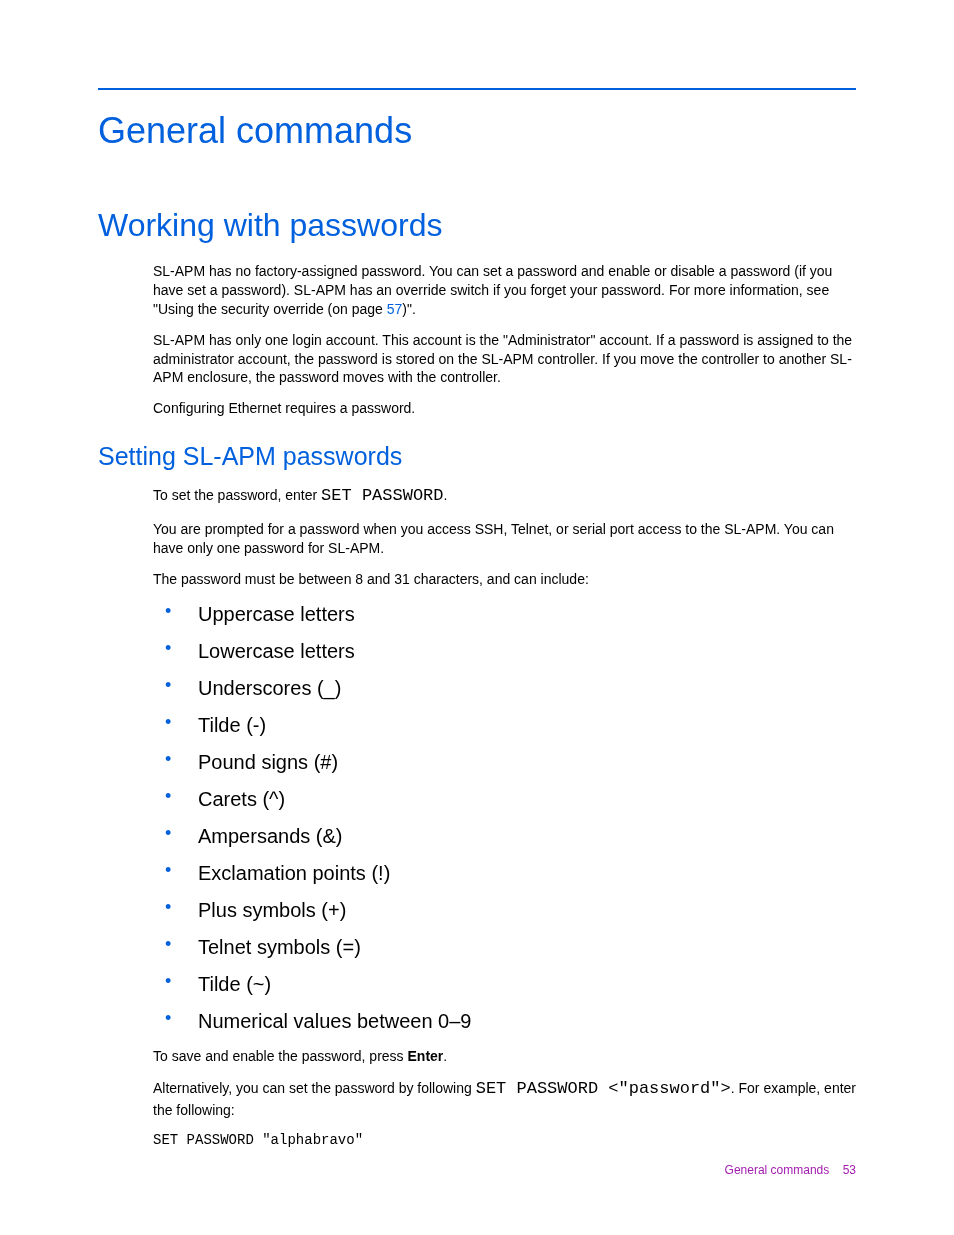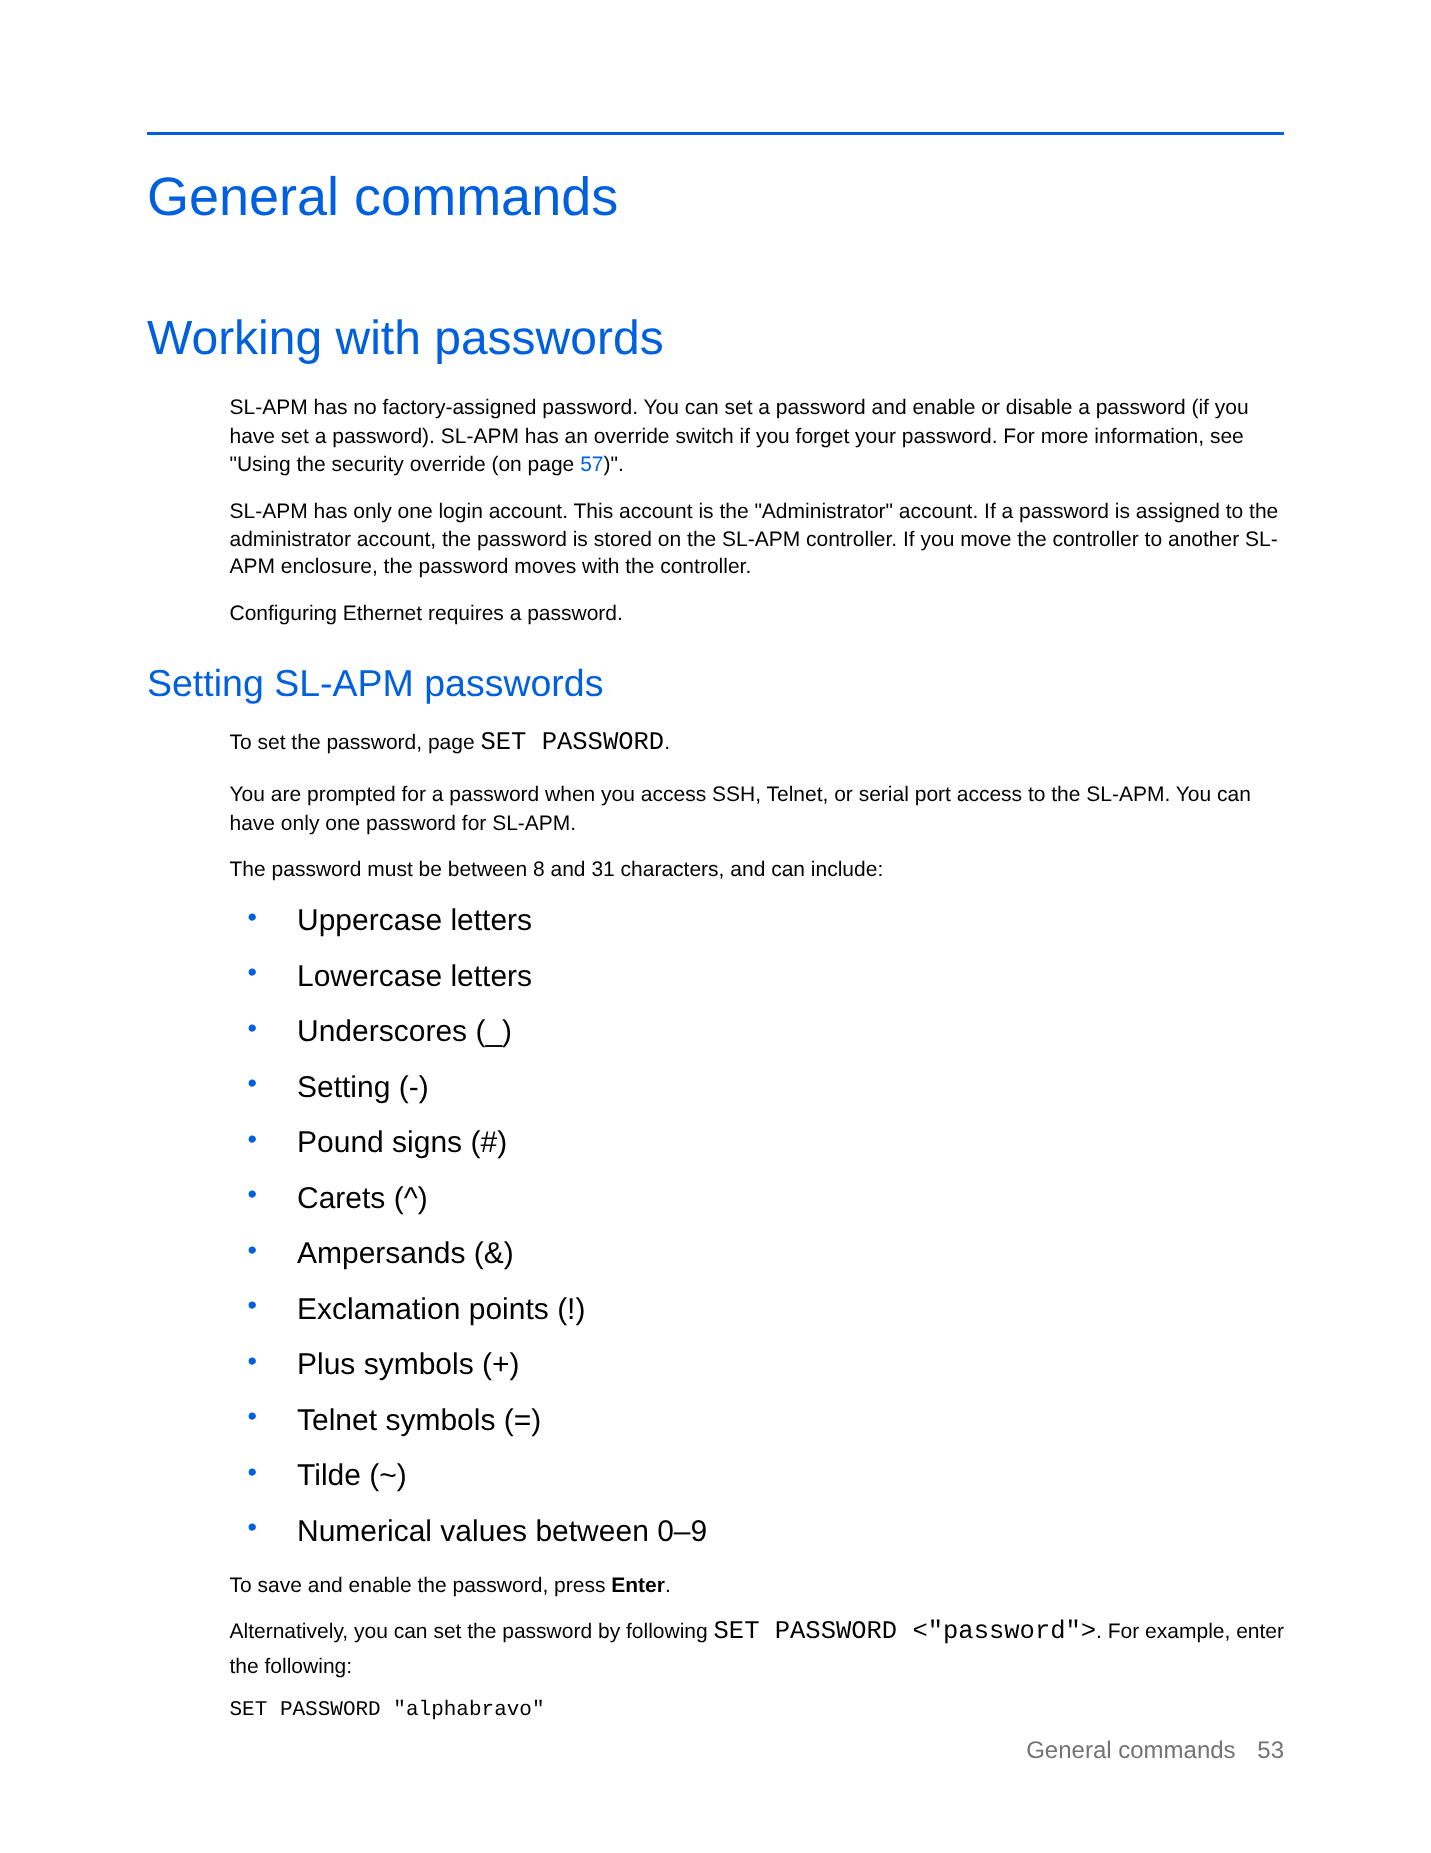--- a/index.html
+++ b/index.html
@@ -78,23 +78,23 @@
       color: #0060dd;
       font-size: 18px;
       position: absolute;
       left: 12px;
       top: -2px;
     }
     .footer {
       position: absolute;
       bottom: 58px;
       right: 98px;
-      font-size: 16px;
+      font-size: 12px;
       font-family: 'Segoe UI', Arial, sans-serif;
-      color: #737373;
+      color: #a21caf;
     }
     .page-num {
       margin-left: 10px;
     }
     .code-block {
       font-family: 'Courier New', Courier, monospace;
       font-size: 14px;
       margin-left: 55px;
       margin-bottom: 12px;
     }
@@ -112,32 +112,32 @@
   <span>SL-APM has no factory-assigned password. You can set a password and enable or disable a password (if you have set a password). SL-APM has an override switch if you forget your password. For more information, see "Using the security override (on page </span><span class="link">57</span><span>)".</span>
 </p>
 
 <p class="body-text">SL-APM has only one login account. This account is the "Administrator" account. If a password is assigned to the administrator account, the password is stored on the SL-APM controller. If you move the controller to another SL-APM enclosure, the password moves with the controller.</p>
 
 <p class="body-text">Configuring Ethernet requires a password.</p>
 
 <h3>Setting SL-APM passwords</h3>
 
 <p class="body-text">
-  <span>To set the password, page </span><span class="code">SET PASSWORD</span><span>.</span>
+  <span>To set the password, enter </span><span class="code">SET PASSWORD</span><span>.</span>
 </p>
 
 <p class="body-text">You are prompted for a password when you access SSH, Telnet, or serial port access to the SL-APM. You can have only one password for SL-APM.</p>
 
 <p class="body-text">The password must be between 8 and 31 characters, and can include:</p>
 
 <ul class="bullet-list">
   <li>Uppercase letters</li>
   <li>Lowercase letters</li>
   <li>Underscores (_)</li>
-  <li>Setting (-)</li>
+  <li>Tilde (-)</li>
   <li>Pound signs (#)</li>
   <li>Carets (^)</li>
   <li>Ampersands (&amp;)</li>
   <li>Exclamation points (!)</li>
   <li>Plus symbols (+)</li>
   <li>Telnet symbols (=)</li>
   <li>Tilde (~)</li>
   <li>Numerical values between 0–9</li>
 </ul>
 

